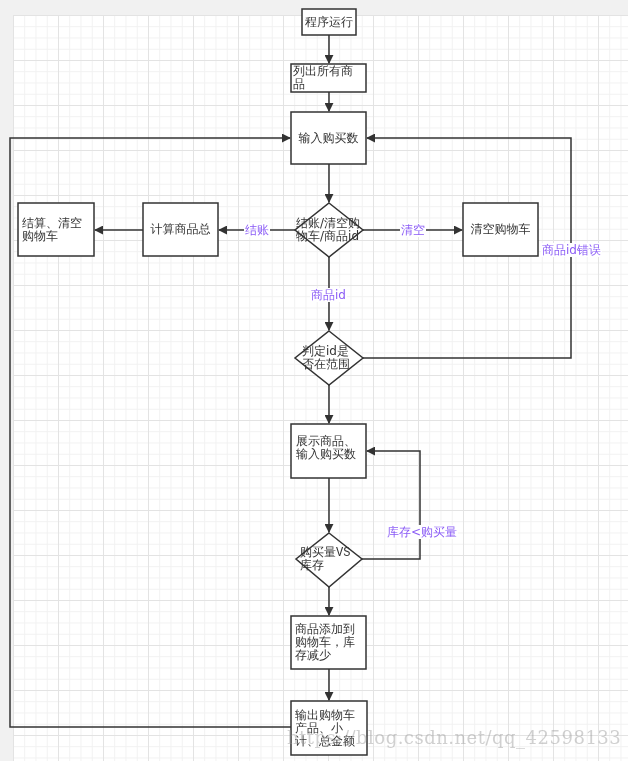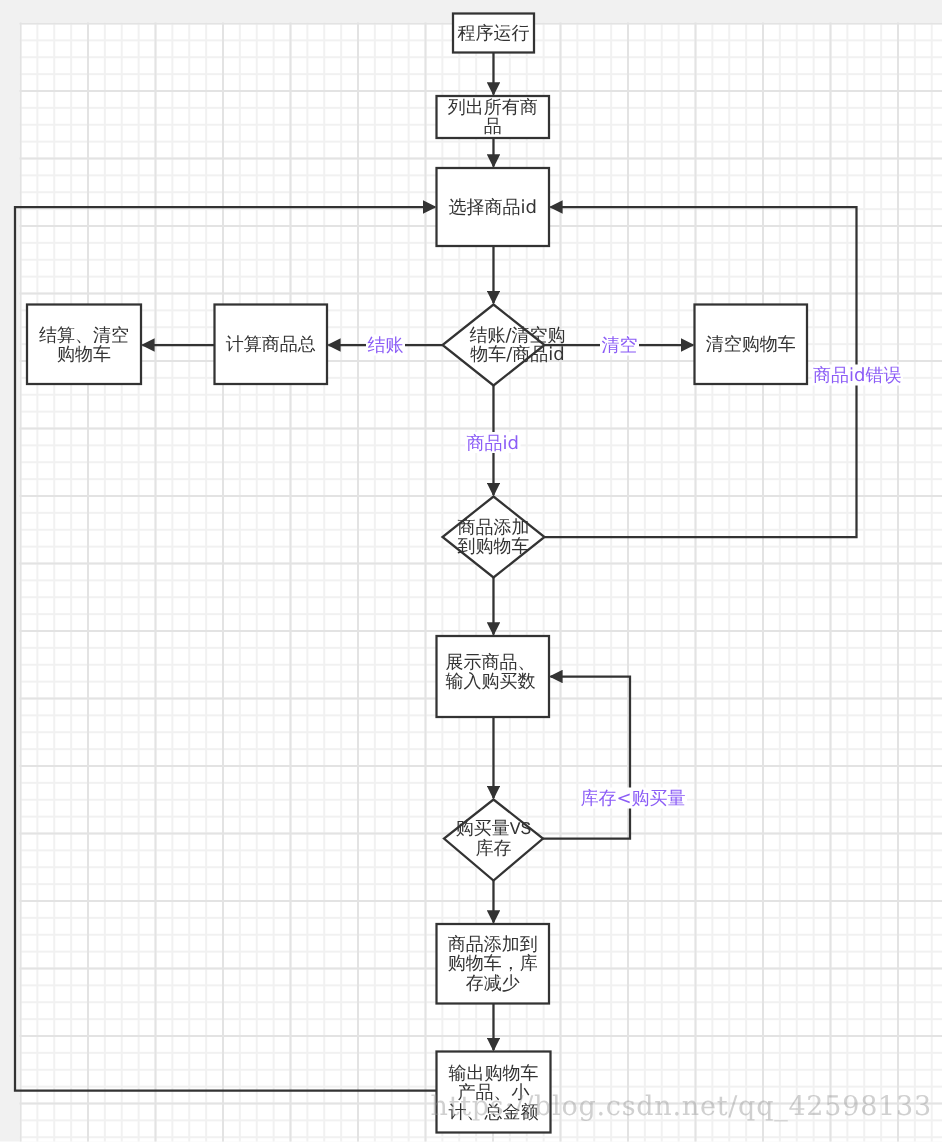--- a/index.html
+++ b/index.html
@@ -16,21 +16,21 @@
       linear-gradient(to right, #e3e3e3 1px, transparent 1px),
       linear-gradient(to bottom, #e3e3e3 1px, transparent 1px),
       linear-gradient(to right, #f1f1f1 1px, transparent 1px),
       linear-gradient(to bottom, #f1f1f1 1px, transparent 1px);
     background-size: 45px 45px, 45px 45px, 11.25px 11.25px, 11.25px 11.25px;
     background-position: 0 0, 0 0, 0 0, 0 0;
   }
   svg#flow { position: absolute; left: 0; top: 0; }
   .node-text {
     position: absolute; display: flex; align-items: center; justify-content: center;
-    text-align: center; color: #333; font-size: 12px; line-height: 13px;
+    text-align: left; color: #333; font-size: 12px; line-height: 13px;
     word-break: break-all; pointer-events: none;
   }
   .edge-label {
     position: absolute; font-size: 12px; color: #8b5cf6; line-height: 14px;
     background: #ffffff; padding: 0 1px; white-space: nowrap;
   }
   .watermark {
     position: absolute; left: 287px; top: 727px;
     font-family: "DejaVu Serif", serif; font-size: 18px;
     color: rgba(150,150,150,0.45); white-space: nowrap; letter-spacing: 0.5px;
@@ -76,26 +76,26 @@
     <polygon points="329,331 363,358 329,385 295,358"></polygon>
     <rect x="291" y="424" width="75" height="54"></rect>
     <polygon points="329,533 362,559 329,587 296,559"></polygon>
     <rect x="291" y="616" width="75" height="53"></rect>
     <rect x="291" y="701" width="76" height="54"></rect>
   </g>
 </svg>
 
 <div class="node-text" style="left:304px;top:9px;width:50px;height:26px;">程序运行</div>
 <div class="node-text" style="left:293px;top:64px;width:71px;height:28px;">列出所有商品</div>
-<div class="node-text" style="left:293px;top:112px;width:71px;height:52px;">选择商品id</div>
-<div class="node-text" style="left:312px;top:206px;width:66px;height:48px;">结账/清空购物车/商品id</div>
+<div class="node-text" style="left:293px;top:112px;width:71px;height:52px;">输入购买数</div>
+<div class="node-text" style="left:296px;top:206px;width:66px;height:48px;">结账/清空购物车/商品id</div>
 <div class="node-text" style="left:145px;top:203px;width:71px;height:53px;">计算商品总</div>
 <div class="node-text" style="left:22px;top:203px;width:68px;height:53px;">结算、清空购物车</div>
 <div class="node-text" style="left:465px;top:203px;width:71px;height:53px;">清空购物车</div>
-<div class="node-text" style="left:302px;top:338px;width:54px;height:40px;">商品添加到购物车</div>
+<div class="node-text" style="left:302px;top:338px;width:54px;height:40px;">判定id是否在范围</div>
 <div class="node-text" style="left:296px;top:424px;width:62px;height:48px;">展示商品、输入购买数</div>
 <div class="node-text" style="left:300px;top:540px;width:58px;height:40px;font-family:Liberation Mono, monospace;">购买量VS库存</div>
 <div class="node-text" style="left:295px;top:616px;width:67px;height:53px;">商品添加到购物车，库存减少</div>
 <div class="node-text" style="left:295px;top:701px;width:68px;height:54px;">输出购物车产品、小计、总金额</div>
 
 <div class="edge-label" style="left:244px;top:223px;">结账</div>
 <div class="edge-label" style="left:400px;top:223px;">清空</div>
 <div class="edge-label" style="left:310px;top:288px;">商品id</div>
 <div class="edge-label" style="left:541px;top:243px;">商品id错误</div>
 <div class="edge-label" style="left:386px;top:501px;margin-top:24px;">库存&lt;购买量</div>

